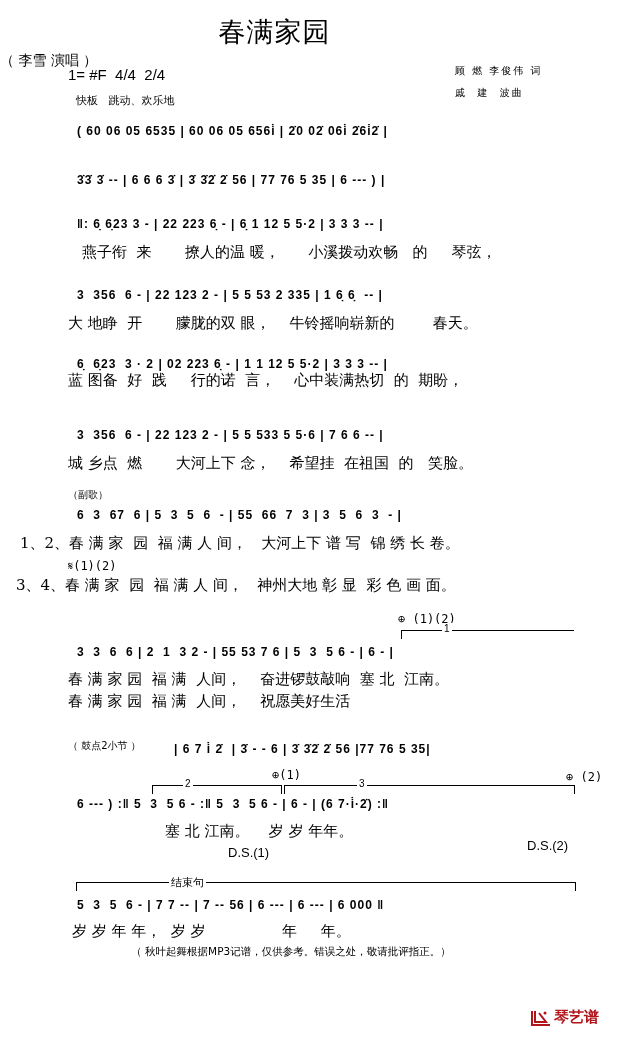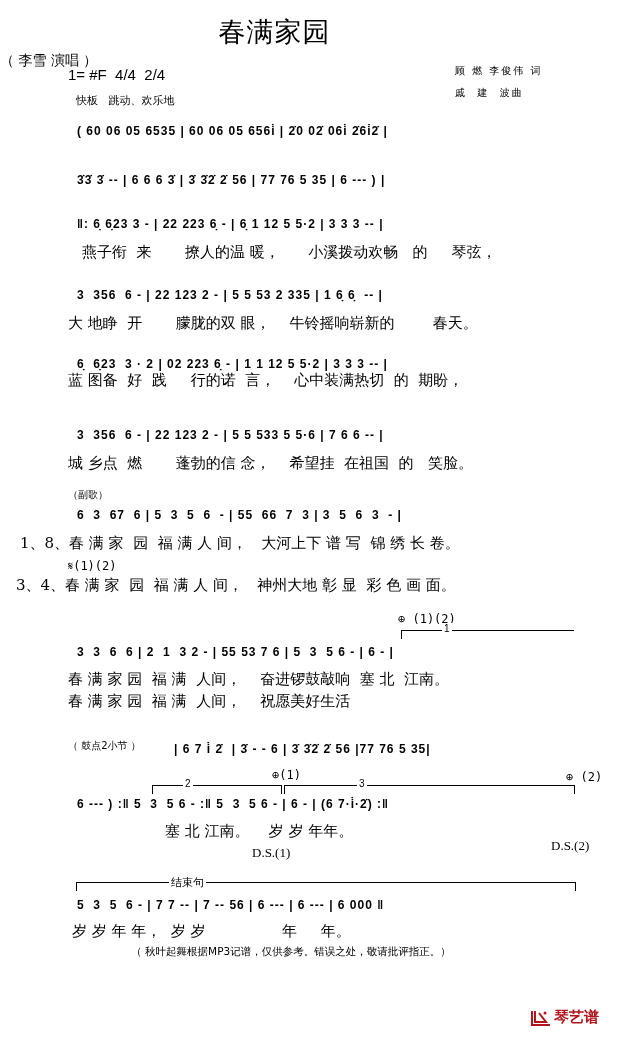--- a/index.html
+++ b/index.html
@@ -7,21 +7,21 @@
   .abs { position:absolute; white-space:pre; }
   .title { left:0; width:549px; top:14px; text-align:center; font-size:27px; font-family:"DejaVu Sans", sans-serif; letter-spacing:1px; }
   .singer { left:0; width:639px; top:52px; text-align:left; font-size:14px; font-family:"DejaVu Sans", sans-serif; }
   .key { left:68px; top:66px; font-size:15px; }
   .tempo { left:76px; top:93px; font-size:11px; font-family:"DejaVu Sans", sans-serif; }
   .credit { left:455px; font-size:10px; font-family:"DejaVu Serif", serif; letter-spacing:2px; }
   .notes { left:68px; font-size:12px; font-weight:bold; font-family:"Liberation Sans", sans-serif; letter-spacing:1px;margin-left:9px; }
   .lyric { font-size:15px; font-family:"DejaVu Serif", serif; }
   .small { font-size:10px; font-family:"DejaVu Sans", sans-serif; }
   .mark { font-size:12px; font-family:"DejaVu Sans Mono", monospace; }
-  .ds { font-size:13px; font-family:Liberation Serif, serif;margin-left:24px; }
+  .ds { font-size:13px; font-family:Liberation Sans, sans-serif; }
   .bracket { position:absolute; border-top:1px solid #000; border-left:1px solid #000; height:8px; }
   .bracket.r { border-right:1px solid #000; }
   .blabel { position:absolute; font-size:10px; background:#fff; padding:0 2px; top:-8px; }
   .logo { right:40px; top:1008px; font-size:15px; color:#b1141b; font-weight:bold; font-family:"DejaVu Sans", sans-serif; display:flex; align-items:center; gap:2px; }
   .logo svg { display:block; }
 </style>
 </head>
 <body>
 
 <div class="abs title">春满家园</div>
@@ -37,25 +37,25 @@
 <div class="abs notes" style="top:217px">‖: 6̣ 6̣23 3 - | 22 223 6̣ - | 6̣ 1 12 5 5·2 | 3 3 3 -- |</div>
 <div class="abs lyric" style="left:82px;top:243px">燕子衔  来       撩人的温 暖，      小溪拨动欢畅   的     琴弦，</div>
 
 <div class="abs notes" style="top:288px">3  356  6 - | 22 123 2 - | 5 5 53 2 335 | 1 6̣ 6̣  -- |</div>
 <div class="abs lyric" style="left:68px;top:314px">大 地睁  开       朦胧的双 眼，    牛铃摇响崭新的        春天。</div>
 
 <div class="abs notes" style="top:357px">6̣  6̣23  3 · 2 | 02 223 6̣ - | 1 1 12 5 5·2 | 3 3 3 -- |</div>
 <div class="abs lyric" style="left:68px;top:371px">蓝 图备  好  践     行的诺  言，    心中装满热切  的  期盼，</div>
 
 <div class="abs notes" style="top:428px">3  356  6 - | 22 123 2 - | 5 5 533 5 5·6 | 7 6 6 -- |</div>
-<div class="abs lyric" style="left:68px;top:454px">城 乡点  燃       蓬勃的信 念，    希望挂  在祖国  的   笑脸。</div>
+<div class="abs lyric" style="left:68px;top:454px">城 乡点  燃       大河上下 念，    希望挂  在祖国  的   笑脸。</div>
 
 <div class="abs small" style="left:68px;top:488px">（副歌）</div>
 <div class="abs notes" style="top:508px">6  3  67  6 | 5  3  5  6  - | 55  66  7  3 | 3  5  6  3  - |</div>
-<div class="abs lyric" style="left:20px;top:534px">1、8、春 满 家  园  福 满 人 间，   大河上下 谱 写  锦 绣 长 卷。</div>
+<div class="abs lyric" style="left:20px;top:534px">1、2、春 满 家  园  福 满 人 间，   大河上下 谱 写  锦 绣 长 卷。</div>
 <div class="abs mark" style="left:68px;top:559px">𝄋(1)(2)</div>
 <div class="abs lyric" style="left:16px;top:576px">3、4、春 满 家  园  福 满 人 间，   神州大地 彰 显  彩 色 画 面。</div>
 
 <div class="abs mark" style="left:398px;top:612px">⊕ (1)(2)</div>
 <div class="bracket" style="left:401px;top:630px;width:172px">
   <span class="blabel" style="left:40px">1</span>
 </div>
 <div class="abs notes" style="top:645px">3  3  6  6 | 2  1  3 2 - | 55 53 7 6 | 5  3  5 6 - | 6 - |</div>
 <div class="abs lyric" style="left:68px;top:670px">春 满 家 园  福 满  人间，    奋进锣鼓敲响  塞 北  江南。</div>
 <div class="abs lyric" style="left:68px;top:692px">春 满 家 园  福 满  人间，    祝愿美好生活</div>

